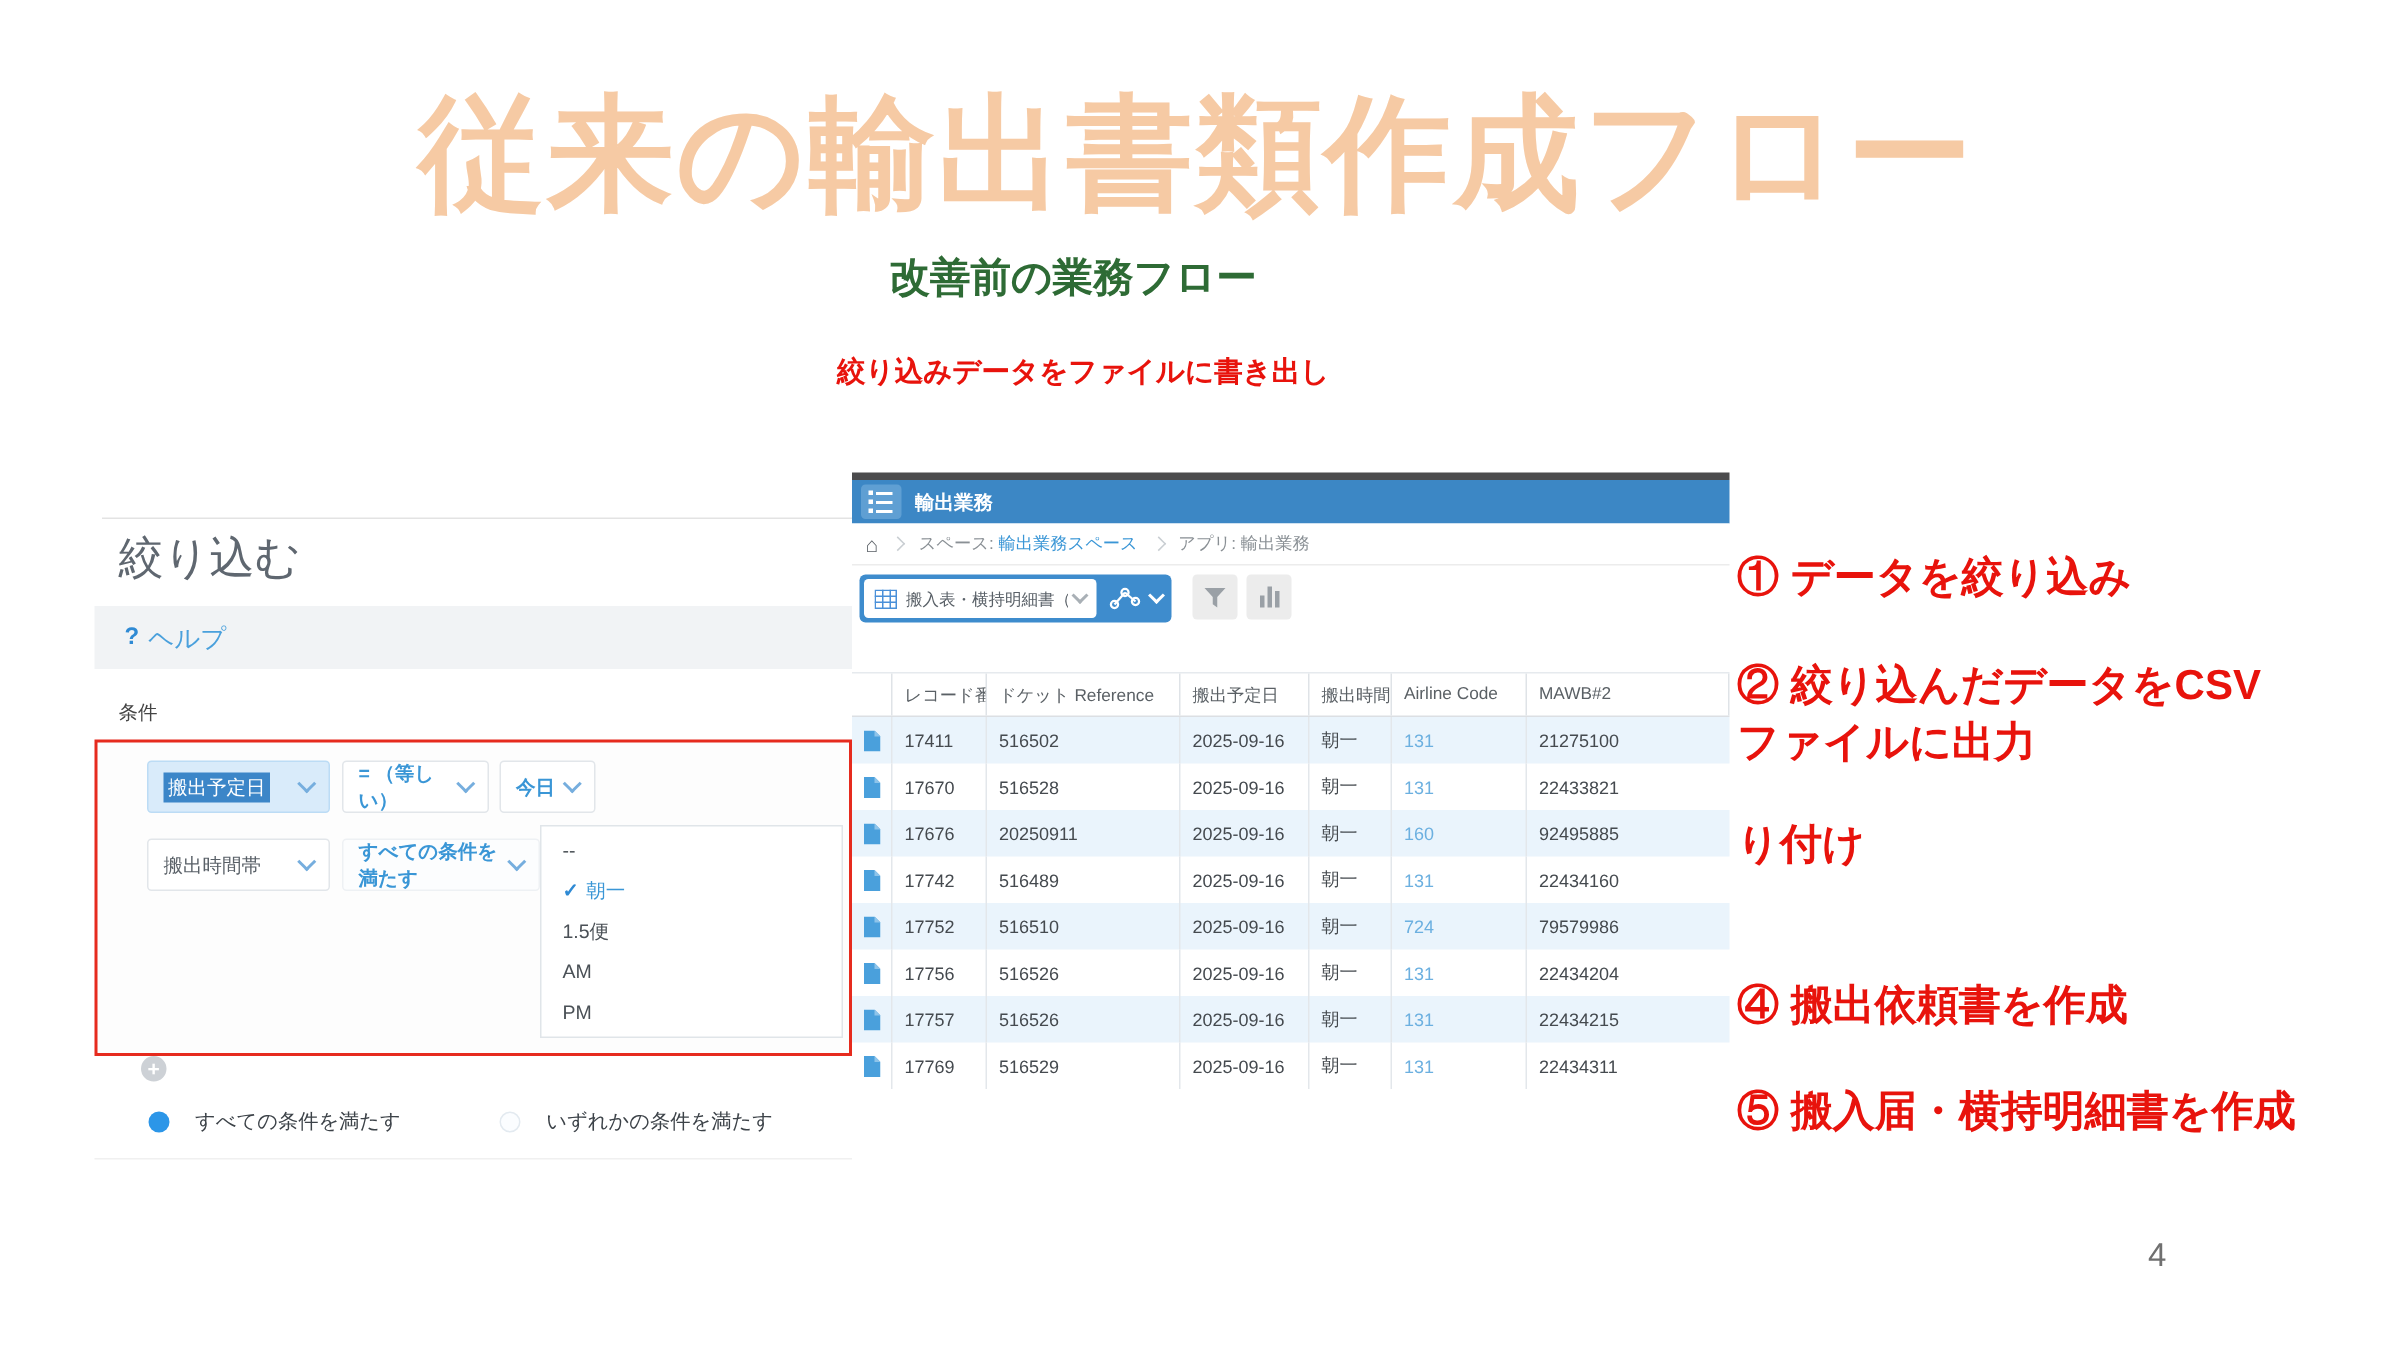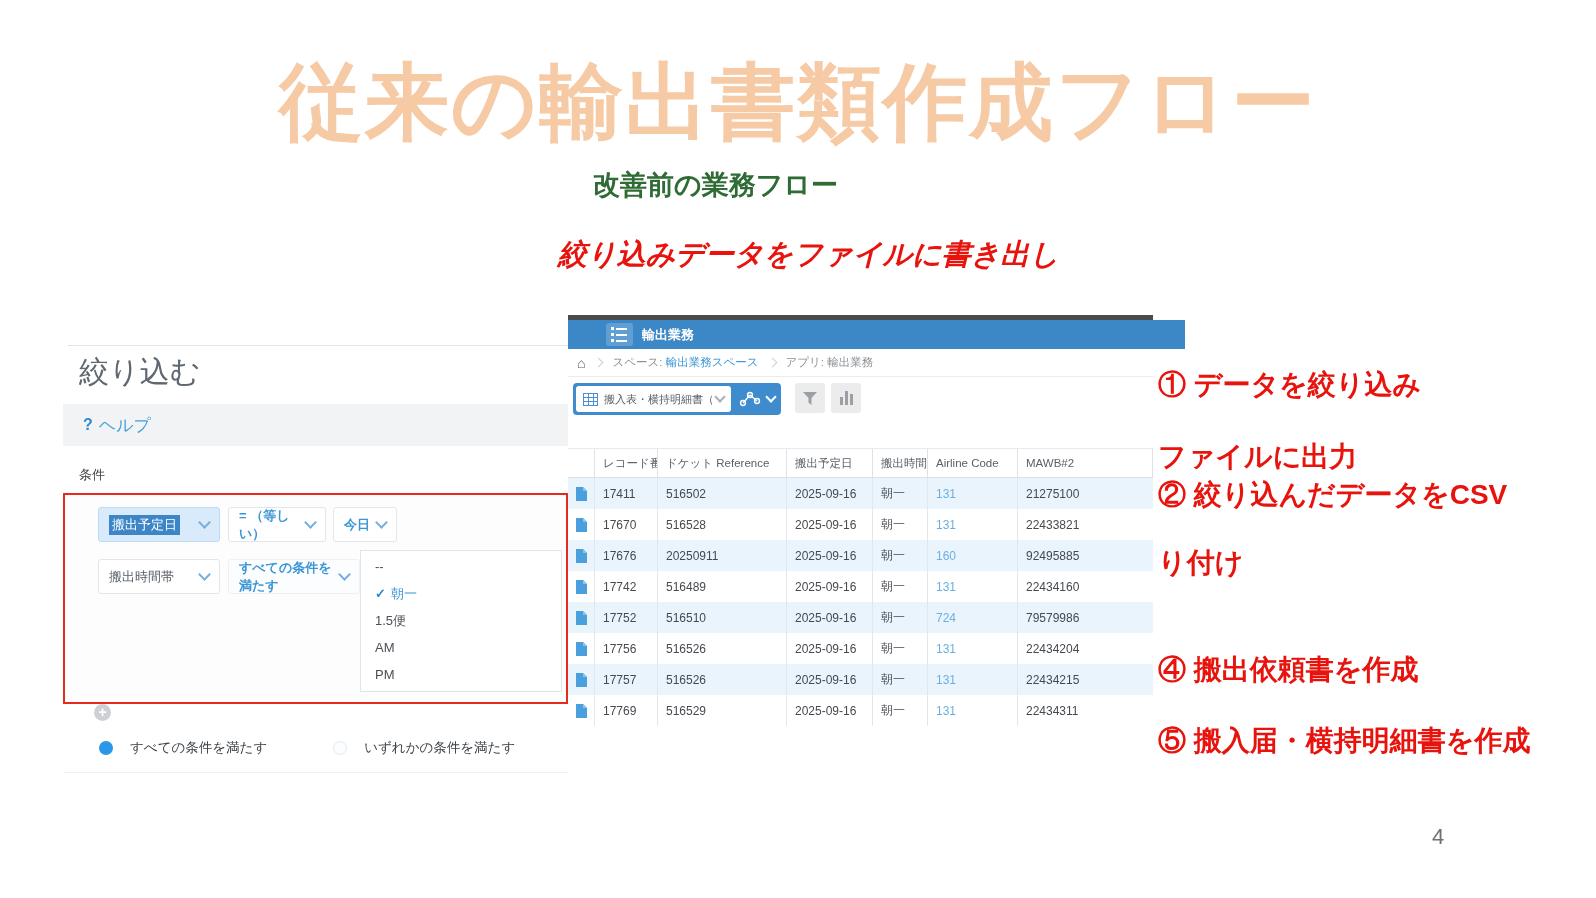--- a/index.html
+++ b/index.html
@@ -5,21 +5,21 @@
   html,body{margin:0;padding:0;background:#fff;}
   #slide{position:relative;width:1596px;height:898px;background:#ffffff;overflow:hidden;
          font-family:"Liberation Sans",sans-serif;}
 
   
   .slide-title{position:absolute;left:0;top:58px;width:100%;text-align:center;
     font-size:84px;font-weight:700;color:#f6caa4;letter-spacing:2px;line-height:1.05;}
   .slide-subtitle{position:absolute;left:593px;top:167px;font-size:27px;color:#2e6b35;font-weight:700;}
   .red-label{position:absolute;font-weight:700;color:#e8130c;white-space:nowrap;}
   .red-label.l1{left:70px;top:241px;font-size:28px;}
-  .red-label.l2{left:558px;top:235px;font-size:29px;font-style:italic;}
+  .red-label.l2{left:558px;top:235px;font-size:19px;}
   .page-number{position:absolute;left:1432px;top:824px;font-size:22px;color:#707070;}
 
   
   .fpanel{position:absolute;left:63px;top:318px;width:505px;height:454px;background:#fff;
     border-bottom:1px solid #f0f0f0;}
   .fp-topline{position:absolute;left:5px;right:0;top:27px;border-top:1px solid #e3e3e3;}
   .fp-heading{position:absolute;left:16px;top:34px;font-size:30px;color:#5f6770;}
   .fp-helpbar{position:absolute;left:0;right:0;top:86px;height:42px;background:#f1f3f5;
     display:flex;align-items:center;padding-left:20px;box-sizing:border-box;}
   .fp-help-q{color:#2f8ad4;font-weight:700;font-size:16px;margin-right:6px;}
@@ -50,21 +50,21 @@
   .radio.on{background:#2c96e8;}
   .radio.off{background:#fbfdff;border:1px solid #e3eaf0;}
   .radio-label{font-size:13.5px;color:#3c4248;margin-left:17px;}
   .radio-row .g1{margin-left:36px;}
   .radio-row .g2{margin-left:66px;}
 
   
   .kintone{position:absolute;left:568px;top:315px;width:585px;height:415px;background:#fff;}
   .k-topstrip{position:absolute;left:0;top:0;width:100%;height:5px;background:#4b4b4d;}
   .k-bluebar{position:absolute;left:0;top:5px;width:100%;height:29px;background:#3c87c5;
-    display:flex;align-items:center;padding-left:32px;}
+    display:flex;align-items:center;}
   .k-appicon{width:27px;height:23px;background:#5f9fd3;border-radius:3px;margin-left:6px;
     display:flex;flex-direction:column;justify-content:center;gap:3px;padding-left:5px;box-sizing:border-box;}
   .k-appicon i{display:flex;align-items:center;gap:2px;}
   .k-appicon i b{width:3px;height:3px;background:#fff;display:block;}
   .k-appicon i s{width:11px;height:2px;background:#fff;display:block;}
   .k-apptitle{color:#fff;font-size:13px;font-weight:700;margin-left:9px;}
   .k-breadcrumb{position:absolute;left:0;top:34px;width:100%;height:27px;background:#fff;
     border-bottom:1px solid #ececec;display:flex;align-items:center;font-size:11.5px;}
   .bc-home{color:#5a6066;font-size:14px;margin-left:9px;line-height:1;}
   .bc-sep{width:6px;height:6px;border-right:1px solid #c9ced2;border-top:1px solid #c9ced2;
@@ -398,22 +398,22 @@
   </div>
 </div>
     </div>
   </div>
 
   <div class="steps">
     <div class="step s1">
         <span>① データを絞り込み</span>
       </div>
     <div class="step s2">
-      <span>ファイルに出力</span>
-        <span>② 絞り込んだデータをCSV</span>
+      <span>② 絞り込んだデータをCSV</span>
+        <span>ファイルに出力</span>
       </div>
     <div class="step s3">
         <span>り付け</span>
       </div>
     <div class="step s4">
         <span>④ 搬出依頼書を作成</span>
       </div>
     <div class="step s5">
         <span>⑤ 搬入届・横持明細書を作成</span>
       </div>

